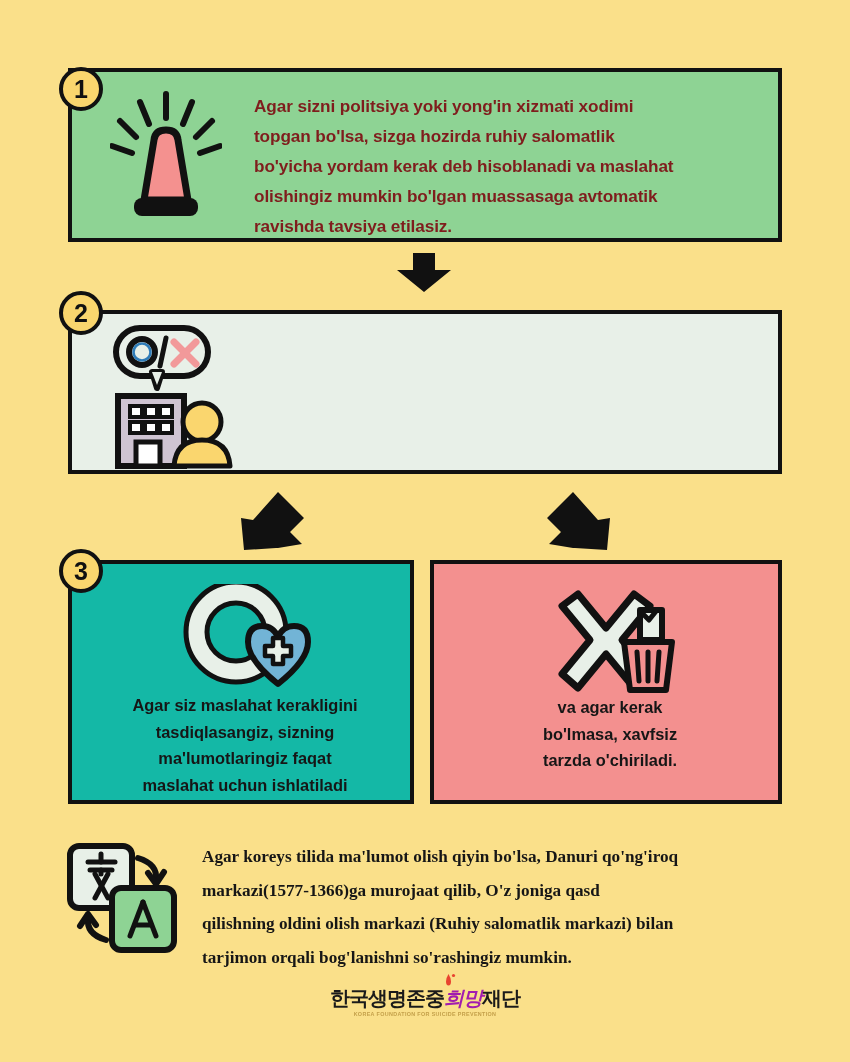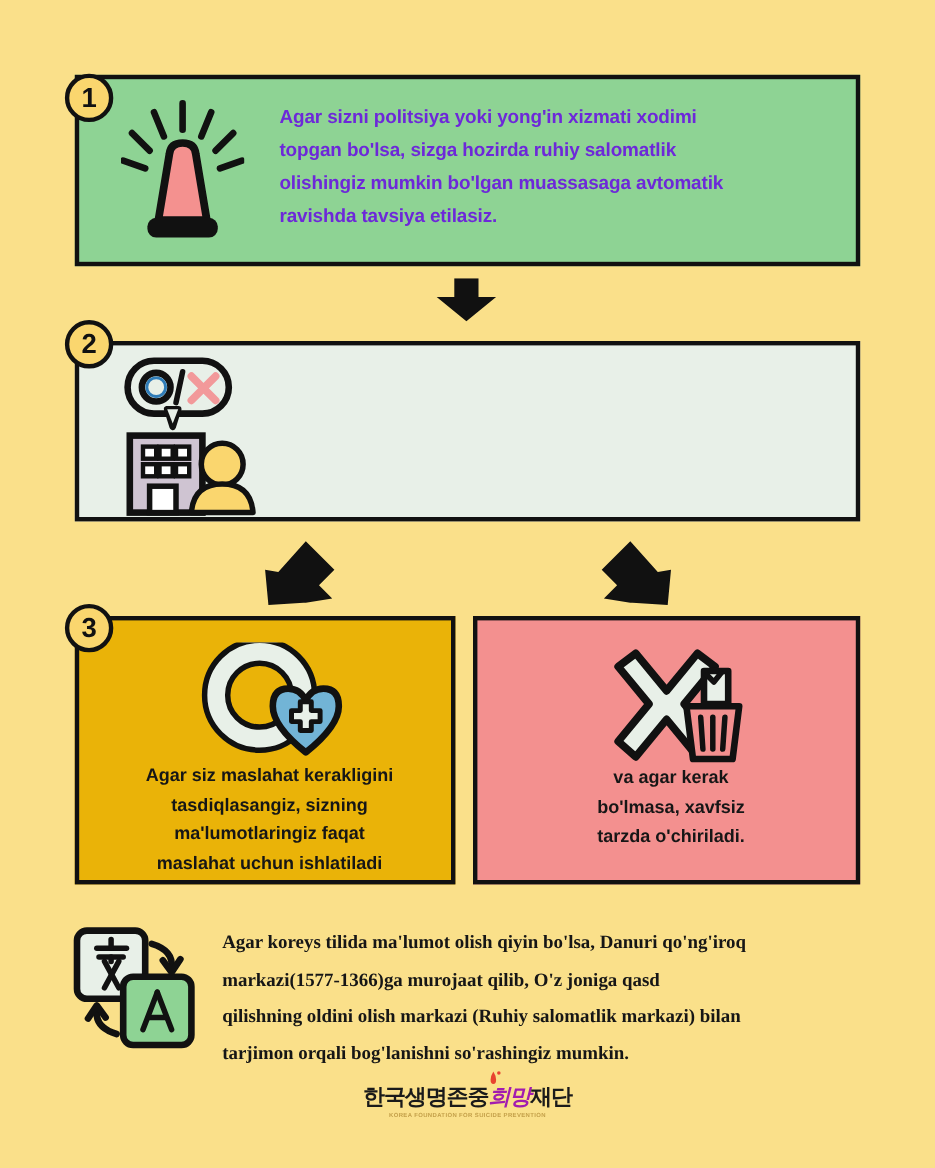--- a/index.html
+++ b/index.html
@@ -11,39 +11,39 @@
   }
   #page { position: relative; width: 850px; height: 1062px; background: #fae08a; }
 
   
   .card {
     position: absolute;
     border: 4px solid #111111;
   }
   .card-green { background: #8ed394; }
   .card-mint  { background: #e8f0e8; }
-  .card-blue  { background: #eab308; }
+  .card-blue  { background: #14b8a6; }
   .card-pink  { background: #f3908f; }
 
   
   .badge {
     position: absolute;
     width: 44px; height: 44px;
     border-radius: 50%;
     background: #fad66e;
     border: 4px solid #111111;
     display: flex; align-items: center; justify-content: center;
     font-size: 25px; font-weight: bold; color: #111111;
     z-index: 20;
     line-height: 1;
   }
 
   
   .body-text {
-    color: #6d28d9;
+    color: #7f1d1d;
     font-weight: bold;
     font-size: 17.2px;
     line-height: 1.75;
     letter-spacing: -0.1px;
   }
   .body-text p { margin: 0; }
 
   .center-text {
     color: #161616;
     font-weight: bold;
@@ -101,20 +101,21 @@
           <line x1="2" y1="56" x2="22" y2="63"></line>
           <line x1="110" y1="56" x2="90" y2="63"></line>
         </g>
         <path d="M34 110 L44 50 Q45 40 56 40 L56 40 Q67 40 68 50 L78 110 Z" transform="translate(0,0)" fill="#f4918f" stroke="#111" stroke-width="7" stroke-linejoin="round"></path>
         <rect x="24" y="108" width="64" height="18" rx="8" fill="#111"></rect>
       </svg>
     </span>
     <div class="body-text" style="position:absolute; left:182px; top:19px; width:510px;">
       <p>Agar sizni politsiya yoki yong'in xizmati xodimi</p>
       <p>topgan bo'lsa, sizga hozirda ruhiy salomatlik</p>
+      <p>bo'yicha yordam kerak deb hisoblanadi va maslahat</p>
       <p>olishingiz mumkin bo'lgan muassasaga avtomatik</p>
       <p>ravishda tavsiya etilasiz.</p>
     </div>
   </div>
   <div class="badge" style="left:59px; top:67px;">
     <span>1</span>
   </div>
 
   <span class="arrow" style="left:395px; top:253px;">
     <svg width="58" height="40" viewBox="0 0 58 40">

